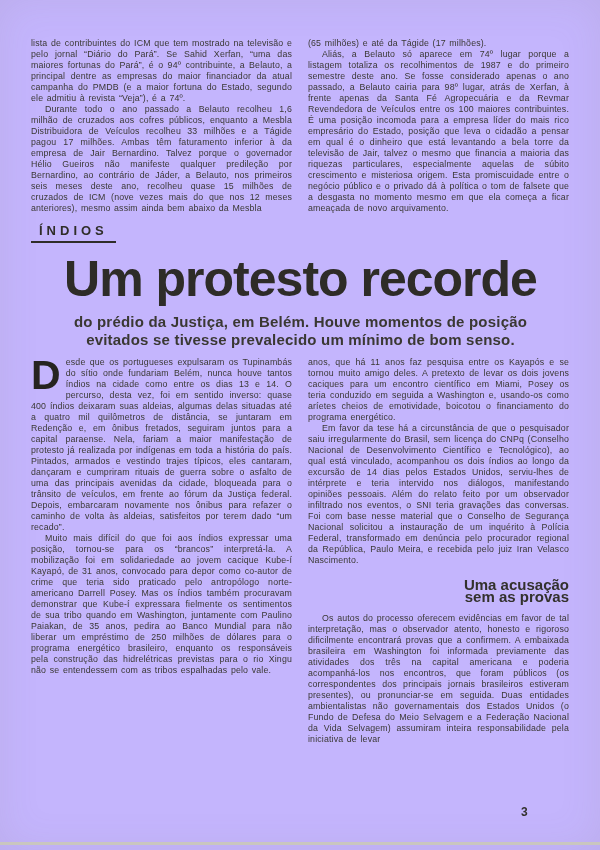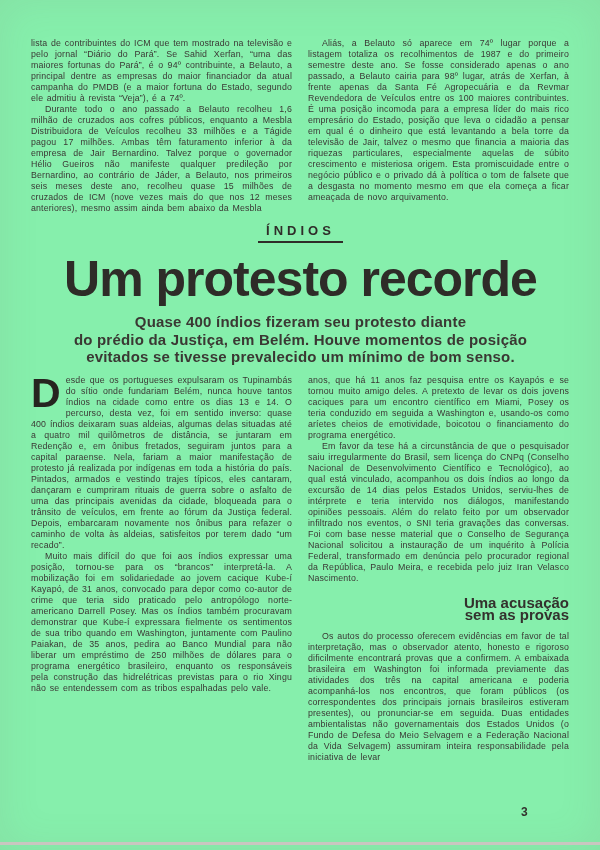--- a/index.html
+++ b/index.html
@@ -5,21 +5,21 @@
   html,body{margin:0;padding:0;}
   body{
     width:600px;height:850px;
     background:#e9e7e2;
     font-family:"Liberation Sans", sans-serif;
     -webkit-font-smoothing:antialiased;
   }
   .page{
     position:relative;
     width:600px;height:850px;
-    background:#86efac;
+    background:#c4b5fd;
     color:#34322e;
     overflow:hidden;
     box-shadow:inset 0 0 40px rgba(120,115,105,0.12);
     box-sizing:border-box;
     padding:38px 30px 0 31px;
   }
   .cols{
     display:flex;
     gap:16px;
   }
@@ -31,21 +31,20 @@
     margin:0;
     font-size:8.8px;
     line-height:11px;
     text-align:justify;
     letter-spacing:0.15px;
     word-spacing:1px;
     color:#3a3834;
   }
   .jp.indent{ text-indent:14px; }
   .kicker-row{
-    text-align:center;
     margin-top:7px;
   }
   .kicker{
     display:inline-block;
     font-size:13px;
     font-weight:bold;
     letter-spacing:4px;
     color:#2f2d29;
     border-bottom:2px solid #2f2d29;
     padding:0 8px 3px 8px;
@@ -107,32 +106,32 @@
 <body>
 
 <div class="page">
 
   <section class="cols top-section">
     <div class="col">
       <p class="jp">lista de contribuintes do ICM que tem mostrado na televisão e pelo jornal “Diário do Pará”. Se Sahid Xerfan, “uma das maiores fortunas do Pará”, é o 94º contribuinte, a Belauto, a principal dentre as empresas do maior financiador da atual campanha do PMDB (e a maior fortuna do Estado, segundo ele admitiu à revista “Veja”), é a 74º.</p>
       <p class="jp indent">Durante todo o ano passado a Belauto recolheu 1,6 milhão de cruzados aos cofres públicos, enquanto a Mesbla Distribuidora de Veículos recolheu 33 milhões e a Tágide pagou 17 milhões. Ambas têm faturamento inferior à da empresa de Jair Bernardino. Talvez porque o governador Hélio Gueiros não manifeste qualquer predileção por Bernardino, ao contrário de Jáder, a Belauto, nos primeiros seis meses deste ano, recolheu quase 15 milhões de cruzados de ICM (nove vezes mais do que nos 12 meses anteriores), mesmo assim ainda bem abaixo da Mesbla</p>
     </div>
     <div class="col">
+      <p class="jp">(65 milhões) e até da Tágide (17 milhões).</p>
       <p class="jp indent">Aliás, a Belauto só aparece em 74º lugar porque a listagem totaliza os recolhimentos de 1987 e do primeiro semestre deste ano. Se fosse considerado apenas o ano passado, a Belauto cairia para 98º lugar, atrás de Xerfan, à frente apenas da Santa Fé Agropecuária e da Revmar Revendedora de Veículos entre os 100 maiores contribuintes. É uma posição incomoda para a empresa líder do mais rico empresário do Estado, posição que leva o cidadão a pensar em qual é o dinheiro que está levantando a bela torre da televisão de Jair, talvez o mesmo que financia a maioria das riquezas particulares, especialmente aquelas de súbito crescimento e misteriosa origem. Esta promiscuidade entre o negócio público e o privado dá à política o tom de falsete que a desgasta no momento mesmo em que ela começa a ficar ameaçada de novo arquivamento.</p>
     </div>
   </section>
 
   <div class="kicker-row">
     <span class="kicker">ÍNDIOS</span>
   </div>
 
   <h1 class="headline">Um protesto recorde</h1>
 
   <div class="deck">
-    <span class="deck-line">Quase 400 índios fizeram seu protesto diante</span>
     <span class="deck-line">do prédio da Justiça, em Belém. Houve momentos de posição</span>
     <span class="deck-line">evitados se tivesse prevalecido um mínimo de bom senso.</span>
   </div>
 
   <section class="cols body-section">
     <div class="col">
       <p class="jp"><span class="dropcap">D</span><span>esde que os portugueses expulsaram os Tupinambás do sítio onde fundariam Belém, nunca houve tantos índios na cidade como entre os dias 13 e 14. O percurso, desta vez, foi em sentido inverso: quase 400 índios deixaram suas aldeias, algumas delas situadas até a quatro mil quilômetros de distância, se juntaram em Redenção e, em ônibus fretados, seguiram juntos para a capital paraense. Nela, fariam a maior manifestação de protesto já realizada por indígenas em toda a história do país. Pintados, armados e vestindo trajes típicos, eles cantaram, dançaram e cumpriram rituais de guerra sobre o asfalto de uma das principais avenidas da cidade, bloqueada para o trânsito de veículos, em frente ao fórum da Justiça federal. Depois, embarcaram novamente nos ônibus para refazer o caminho de volta às aldeias, satisfeitos por terem dado “um recado”.</span></p>
       <p class="jp indent">Muito mais difícil do que foi aos índios expressar uma posição, tornou-se para os “brancos” interpretá-la. A mobilização foi em solidariedade ao jovem cacique Kube-í Kayapó, de 31 anos, convocado para depor como co-autor de crime que teria sido praticado pelo antropólogo norte-americano Darrell Posey. Mas os índios também procuravam demonstrar que Kube-í expressara fielmente os sentimentos de sua tribo quando em Washington, juntamente com Paulino Paiakan, de 35 anos, pedira ao Banco Mundial para não liberar um empréstimo de 250 milhões de dólares para o programa energético brasileiro, enquanto os responsáveis pela construção das hidrelétricas previstas para o rio Xingu não se entendessem com as tribos espalhadas pelo vale.</p>
     </div>
     <div class="col">

